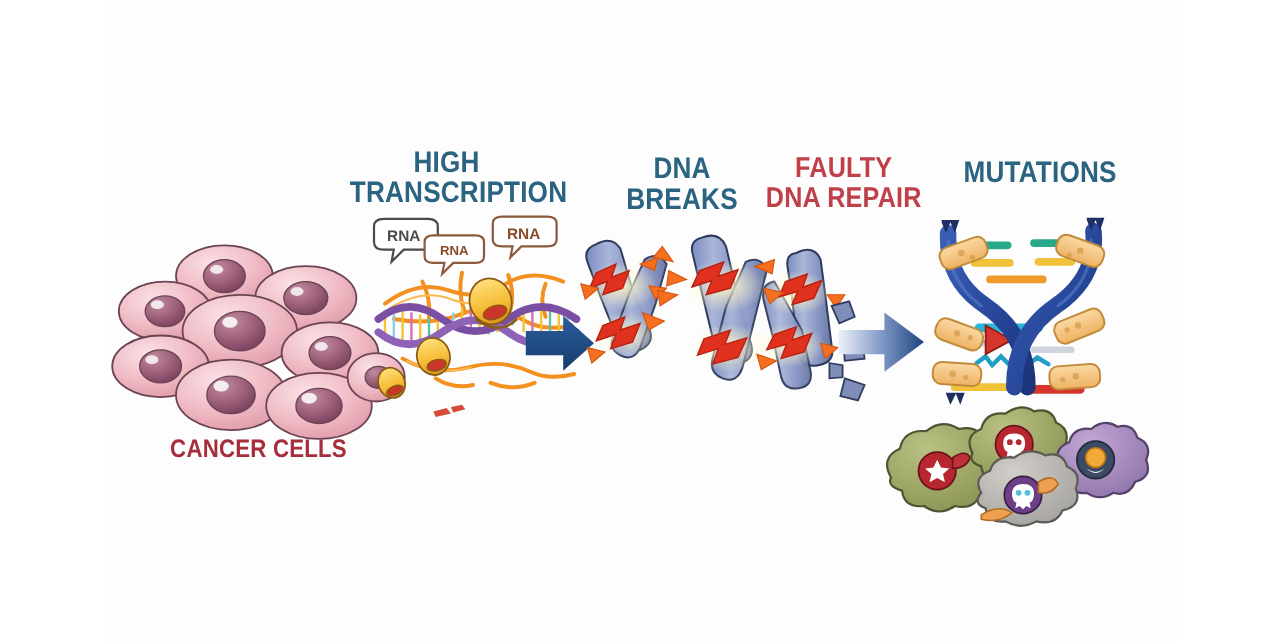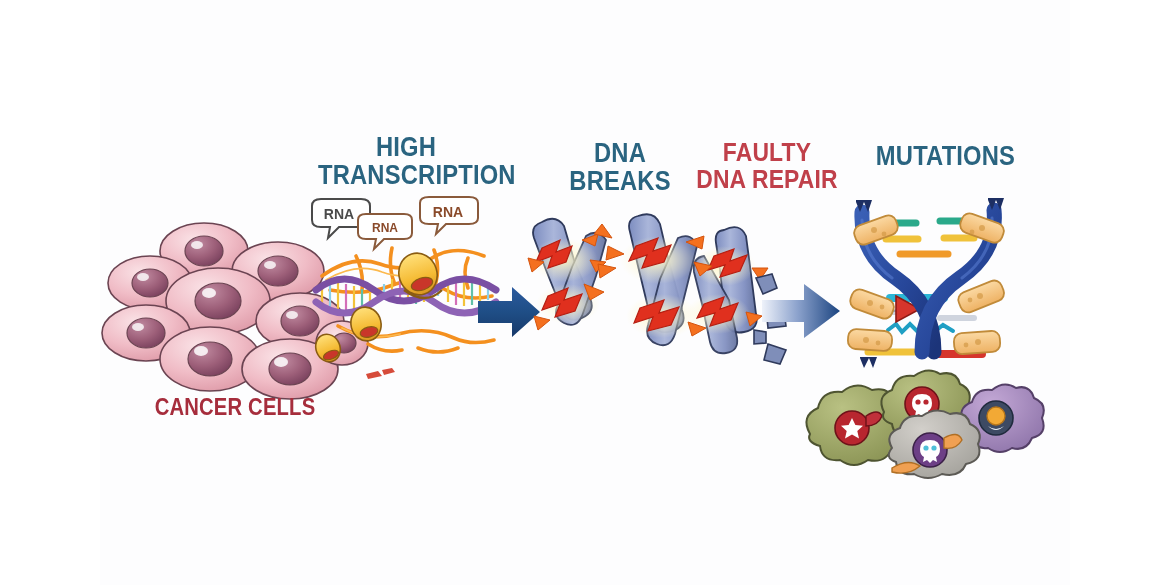--- a/index.html
+++ b/index.html
@@ -111,21 +111,21 @@
         </g>
       </g>
     </svg>
   </div>
 
   <div class="label lab-maroon" id="lab-cancer">CANCER CELLS</div>
 
   <div class="label lab-teal" id="lab-high">HIGH
 TRANSCRIPTION</div>
 
-  <div class="stage" style="left:308px;top:198px;">
+  <div class="stage" style="left:336px;top:198px;">
     <svg width="200" height="195" viewBox="0 0 200 195">
       <defs>
         <linearGradient id="polyG" x1="0" y1="0" x2="0" y2="1">
           <stop offset="0%" stop-color="#ffe07a"></stop>
           <stop offset="60%" stop-color="#f5bb34"></stop>
           <stop offset="100%" stop-color="#d99520"></stop>
         </linearGradient>
       </defs>
 
       <g stroke="#4a4a4a" stroke-width="2" fill="#ffffff">

